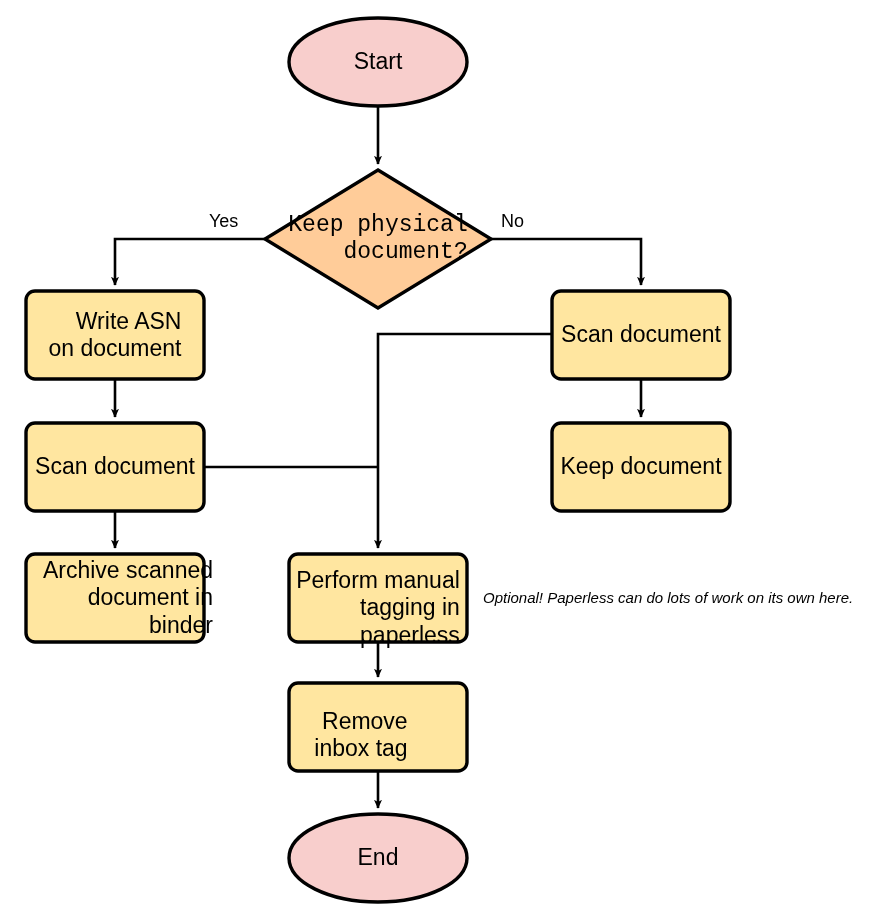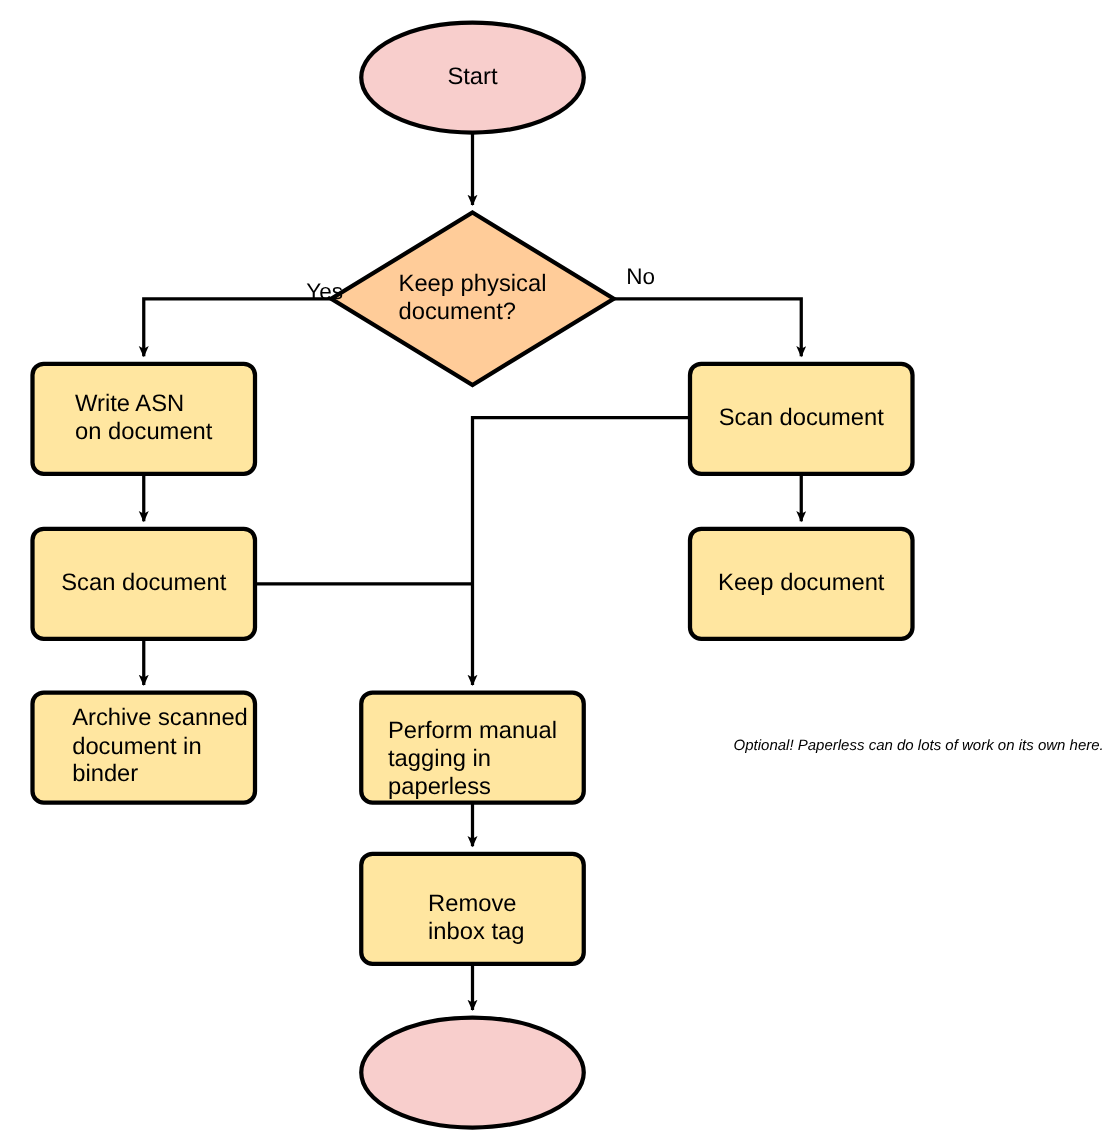--- a/index.html
+++ b/index.html
@@ -26,43 +26,43 @@
     left: 0;
     top: 0;
     width: 888px;
     height: 907px;
   }
   .node-label {
     position: absolute;
     display: flex;
     align-items: center;
     justify-content: center;
-    text-align: left;
+    text-align: right;
     line-height: 1.18;
-    font-size: 19px;
+    font-size: 23px;
     color: #000000;
     white-space: pre-line;
     pointer-events: none;
     font-family: "Liberation Sans", sans-serif;
   }
   .edge-label {
     position: absolute;
     font-size: 18px;
     color: #000000;
     text-align: left;
     white-space: nowrap;
     font-family: "Liberation Sans", sans-serif;
   }
   .note-text {
     position: absolute;
-    font-size: 12px;
+    font-size: 15px;
     font-style: italic;
     line-height: 1.35;
     color: #000000;
-    text-align: right;
+    text-align: left;
     font-family: "Liberation Sans", sans-serif;
   }
 </style>
 </head>
 <body>
 
 <div id="flow-root">
 
   <svg id="flow-svg" viewBox="0 0 888 907" xmlns="http://www.w3.org/2000/svg">
     <defs>
@@ -116,43 +116,44 @@
       <rect x="289" y="554" width="178" height="88" rx="9" ry="9" fill="#ffe6a0" stroke="#000000" stroke-width="3.4"></rect>
 
       <rect x="289" y="683" width="178" height="88" rx="9" ry="9" fill="#ffe6a0" stroke="#000000" stroke-width="3.4"></rect>
 
       <ellipse cx="378" cy="858" rx="89" ry="44" fill="#f8cecc" stroke="#000000" stroke-width="3.4"></ellipse>
     </g>
   </svg>
 
   <div class="node-label" style="left:289px; top:18px; width:178px; height:88px;">Start</div>
 
-  <div class="node-label" style="left:265px; top:170px; width:226px; height:138px;">Keep physical
+  <div class="node-label" style="left:265px; top:170px; width:226px; height:138px;font-family:Liberation Mono, monospace;">Keep physical
 document?</div>
 
   <div class="node-label" style="left:26px; top:291px; width:178px; height:88px;border-radius:29px;">Write ASN
 on document</div>
 
   <div class="node-label" style="left:26px; top:423px; width:178px; height:88px;">Scan document</div>
 
   <div class="node-label" style="left:26px; top:554px; width:204px; height:88px;">Archive scanned
 document in
 binder</div>
 
   <div class="node-label" style="left:552px; top:291px; width:178px; height:88px;">Scan document</div>
 
   <div class="node-label" style="left:552px; top:423px; width:178px; height:88px;">Keep document</div>
 
   <div class="node-label" style="left:289px; top:554px; width:178px; height:108px;">Perform manual
 tagging in
 paperless</div>
 
-  <div class="node-label" style="left:292px; top:683px; width:178px; height:104px;">Remove
+  <div class="node-label" style="left:272px; top:683px; width:178px; height:104px;">Remove
 inbox tag</div>
 
+  <div class="node-label" style="left:289px; top:814px; width:178px; height:88px;">End</div>
 
-  <div class="edge-label" style="left:209px; top:223px;margin-left:36px;">Yes</div>
+  <div class="edge-label" style="left:209px; top:211px;">Yes</div>
 
   <div class="edge-label" style="left:501px; top:211px;">No</div>
 
   <div class="note-text" style="left:483px; top:588px; width:400px;">Optional! Paperless can do lots of work on its own here.</div>
 
 </div>
 
 </body></html>

